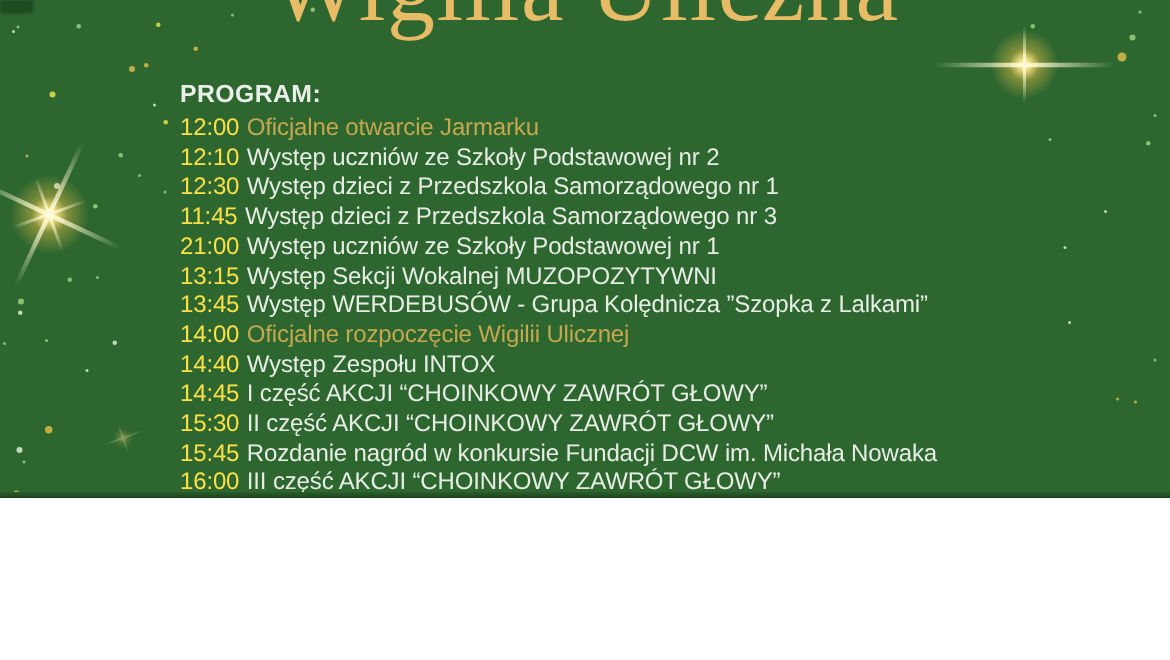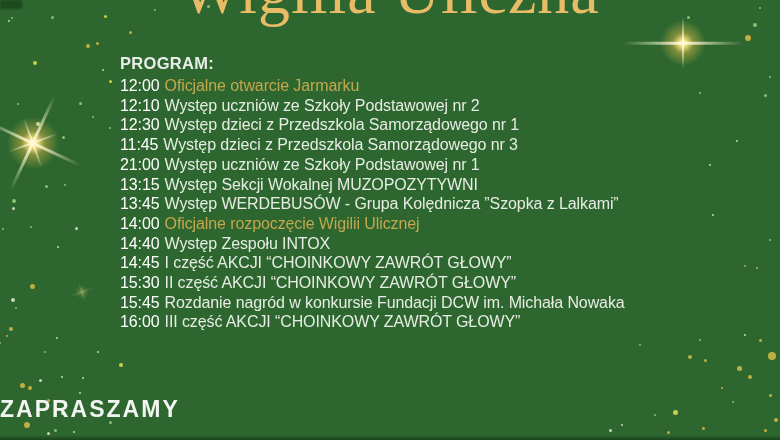--- a/index.html
+++ b/index.html
@@ -1,18 +1,18 @@
 <!DOCTYPE html>
 <html><head>
 <meta charset="utf-8">
 <style>
   html,body{margin:0;padding:0;}
   .poster{
     position:relative;
-    width:780px;height:440px;
+    width:780px;height:332px;
     overflow:hidden;
     background:#2d672f;
     font-family:"Liberation Sans", sans-serif;
   }
   .title{
     position:absolute;
     top:-40px;left:0;width:100%;
     text-align:center;
     font-family:"Liberation Serif", serif;
     font-size:64px;
@@ -36,21 +36,21 @@
   }
   .schedule{display:block;}
   .row{
     font-size:16px;
     line-height:19.7px;
     font-weight:500;
     letter-spacing:-0.1px;
     white-space:nowrap;
     color:#e7ece4;
   }
-  .row .time{color:#ffffff;margin-right:5px;}
+  .row .time{color:#fde047;margin-right:5px;}
   .row.gold .event{color:#c4a74e;text-align:center;}
   .invite{
     position:absolute;
     top:396px;left:0;width:100%;
     color:#f2f5f1;
     font-size:23px;
     font-weight:700;
     letter-spacing:2px;
   }
   .bottom-strip{

